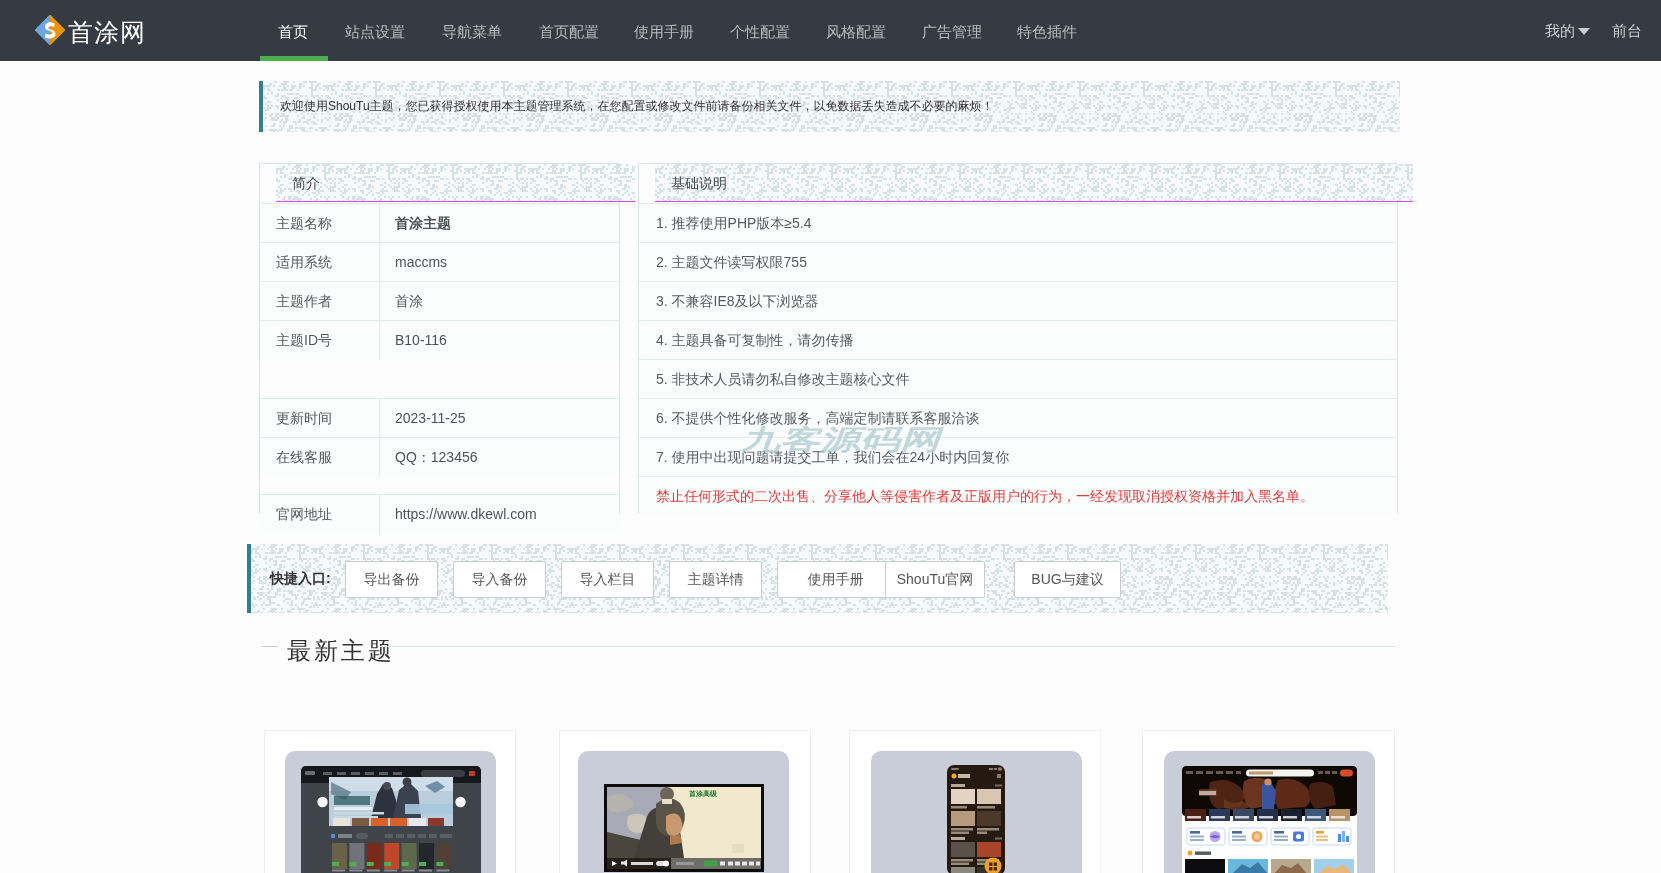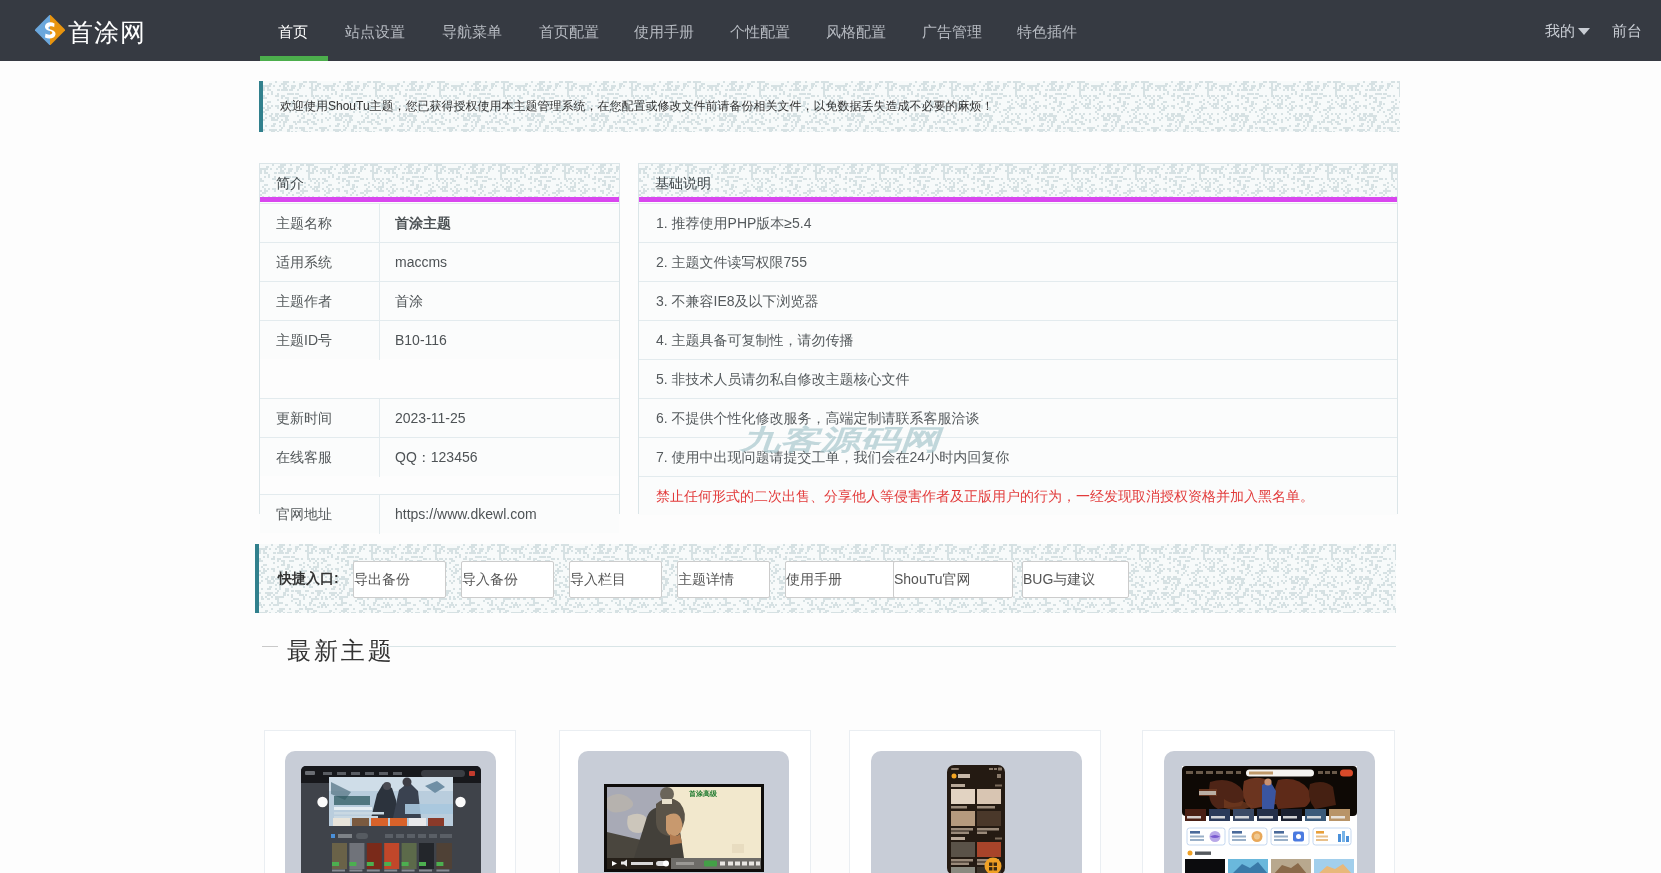--- a/index.html
+++ b/index.html
@@ -13,36 +13,36 @@
 #logo-text { left:68px; top:16px; font-size:25px; color:#fff; font-family:"Liberation Serif",serif; letter-spacing:1px;}
 .navitem { top:0; height:70px; line-height:64px; font-size:15px; color:#b6bac1; padding:0 18px; }
 .navitem.act { color:#fff; }
 #greenline { left:260px; top:56px; width:68px; height:5px; background:#4cae4c; }
 .navright { top:0; height:61px; line-height:61px; font-size:15px; color:#c9cdd4; }
 
 #notice { left:259px; top:81px; width:1141px; height:51px; border-left:4px solid #31808d; overflow:hidden;}
 #notice .txt { position:absolute; left:17px; top:0; line-height:51px; font-size:12px; color:#333; }
 
 .tbl { border:1px solid #dbe5e8; }
-.tbl .hd { position:absolute; left:0; top:0; width:100%; height:38px; overflow:hidden; border-bottom:5px solid #d946ef;}
+.tbl .hd { position:absolute; left:16px; top:0; width:100%; height:38px; overflow:hidden; border-bottom:1px solid #d946ef;}
 .tbl .hd span { position:absolute; left:16px; top:0; line-height:38px; font-size:14px; color:#40474a; }
 .row { position:absolute; left:0; width:100%; height:39px; border-top:1px solid #e3ebee; line-height:38px; font-size:14px; color:#555a5d; background:#fbfcfc;}
 .row:first-of-type { border-top:none; }
 #tleft { left:259px; top:163px; width:361px; height:351px; }
 #tleft .lab { position:absolute; left:16px; top:0; color:#54595b; }
 #tleft .val { position:absolute; left:135px; top:0; color:#4e5356; }
 #tleft .cdiv { position:absolute; left:119px; top:0; width:1px; height:39px; background:#e3ebee; }
 #tright { left:638px; top:163px; width:760px; height:351px; }
 #tright .row span { position:absolute; left:17px; top:0; }
 .redtxt { color:#e23b3b !important; }
 #watermark { left:740px; top:421px; font-size:27px; font-weight:bold; font-style:italic; color:rgba(171,201,206,0.72); white-space:nowrap; transform:scale(1.48,1.02); transform-origin:0 0; }
 
-#quick { left:255px; top:544px; width:1141px; height:69px; border-left:4px solid #31808d; overflow:hidden; }
+#quick { left:247px; top:544px; width:1141px; height:69px; border-left:4px solid #31808d; overflow:hidden; }
 #quick .lbl { position:absolute; left:19px; top:0; line-height:69px; font-size:14px; font-weight:bold; color:#333; }
-.qbtn { position:absolute; top:17px; height:37px; background:#fff; border:1px solid #ccc; border-radius:2px; font-size:14px; color:#555; text-align:left; line-height:35px; }
+.qbtn { position:absolute; top:17px; height:37px; background:#fff; border:1px solid #ccc; border-radius:2px; font-size:14px; color:#555; text-align:center; line-height:35px; }
 
 #lt-line1 { left:262px; top:646px; width:16px; height:1px; background:#c9c9c9; }
 #lt-text { left:287px; top:635px; font-size:24px; color:#333; letter-spacing:2.9px; }
 #lt-line2 { left:380px; top:646px; width:1016px; height:1px; background:#d9e5e7; }
 
 .card { position:absolute; top:730px; height:144px; border:1px solid #eaeef2; border-bottom:none; background:#fff; }
 .gblock { position:absolute; left:20px; top:20px; width:211px; height:124px; border-radius:10px 10px 0 0; background:#c8cdd7; }
 </style>
 </head>
 <body>
@@ -476,21 +476,21 @@
   <div id="quick" class="abs">
     <svg class="noisebg">
         <rect width="100%" height="100%" fill="url(#nz)"></rect>
       </svg>
     <div class="lbl">快捷入口:</div>
 <div class="qbtn" style="left:94px;width:93px">导出备份</div>
 <div class="qbtn" style="left:202px;width:93px">导入备份</div>
 <div class="qbtn" style="left:310px;width:93px">导入栏目</div>
 <div class="qbtn" style="left:418px;width:93px">主题详情</div>
 <div class="qbtn" style="left:526px;width:117px">使用手册</div>
-<div class="qbtn" style="left:634px;width:120px">ShouTu官网</div>
+<div class="qbtn" style="left:634px;width:100px">ShouTu官网</div>
 <div class="qbtn" style="left:763px;width:107px">BUG与建议</div>
   </div>
   <div id="lt-line1" class="abs"></div>
   <div id="lt-text" class="abs">最新主题</div>
   <div id="lt-line2" class="abs"></div>
 
   <div class="card abs" style="left:264px;width:252px">
     <div class="gblock"></div>
     <svg class="abs" style="left:36px;top:35px" width="180" height="109" viewBox="0 0 180 109">
       <rect x="0" y="0" width="180" height="109" rx="5" fill="#3f434a"></rect>

